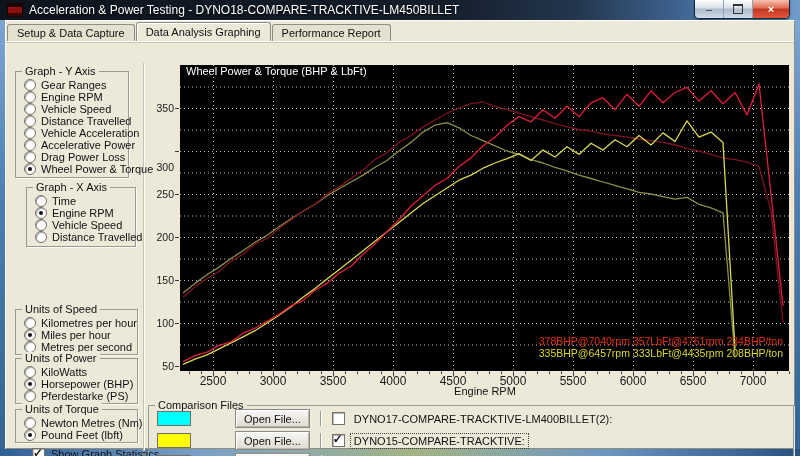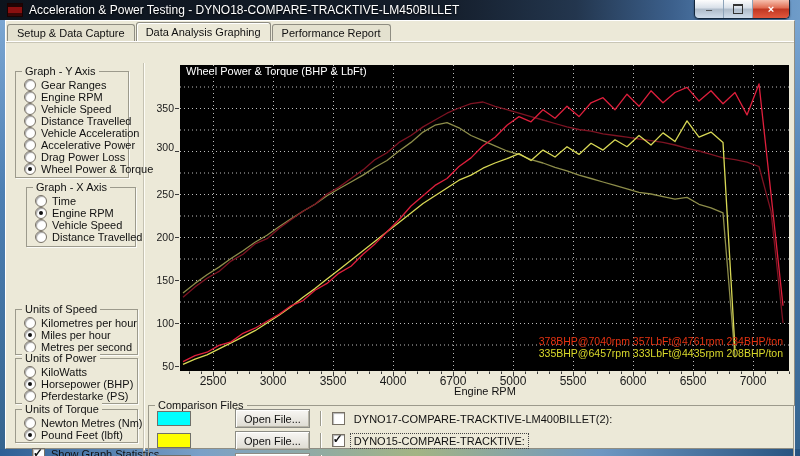--- a/index.html
+++ b/index.html
@@ -321,27 +321,27 @@
           <div class="stat-line" style="top: 270px; color: rgb(230, 50, 17);">378BHP@7040rpm 357LbFt@4761rpm 234BHP/ton</div>
           <div class="stat-line" style="top: 282px; color: rgb(217, 217, 43);">335BHP@6457rpm 333LbFt@4435rpm 208BHP/ton</div>
         </div>
     </div>
     <div id="axis-labels">
         <div class="ylab" style="left: 142px; top: 339px;">50</div>
         <div class="ylab" style="left: 142px; top: 296px;">100</div>
         <div class="ylab" style="left: 142px; top: 253px;">150</div>
         <div class="ylab" style="left: 142px; top: 210px;">200</div>
         <div class="ylab" style="left: 142px; top: 167px;">250</div>
-        <div class="ylab" style="left: 142px; top: 120px;">300</div>
+        <div class="ylab" style="left: 142px; top: 140px;">300</div>
         <div class="ylab" style="left: 142px; top: 81px;">350</div>
         <div class="xlab" style="left: 185px; top: 353px;">2500</div>
         <div class="xlab" style="left: 245px; top: 353px;">3000</div>
         <div class="xlab" style="left: 305px; top: 353px;">3500</div>
         <div class="xlab" style="left: 365px; top: 353px;">4000</div>
-        <div class="xlab" style="left: 425px; top: 353px;">6700</div>
+        <div class="xlab" style="left: 425px; top: 353px;">4500</div>
         <div class="xlab" style="left: 485px; top: 353px;">5000</div>
         <div class="xlab" style="left: 545px; top: 353px;">5500</div>
         <div class="xlab" style="left: 605px; top: 353px;">6000</div>
         <div class="xlab" style="left: 665px; top: 353px;">6500</div>
         <div class="xlab" style="left: 725px; top: 353px;">7000</div>
       </div>
     <div class="xaxis-title">Engine RPM</div>
 
     <div class="groupbox" style="left:142px;top:384px;width:646px;height:64px;">
       <span class="legend">Comparison Files</span>

